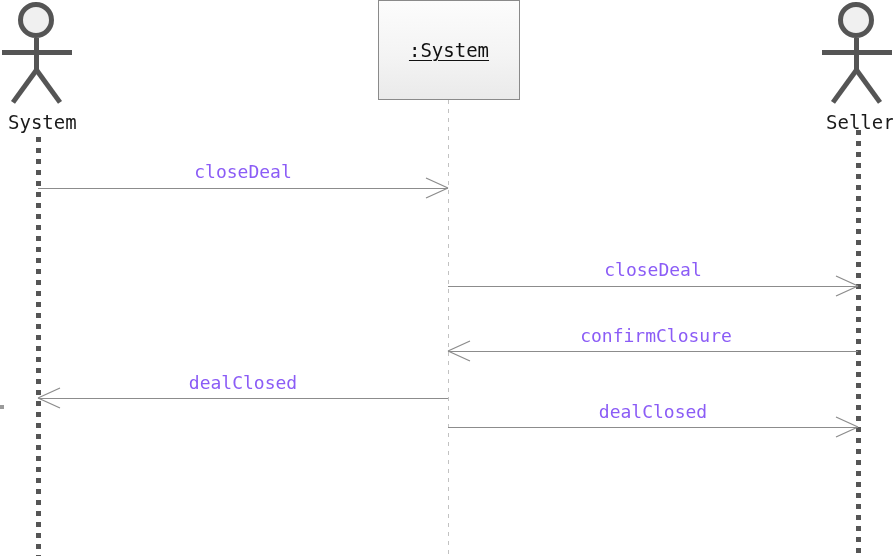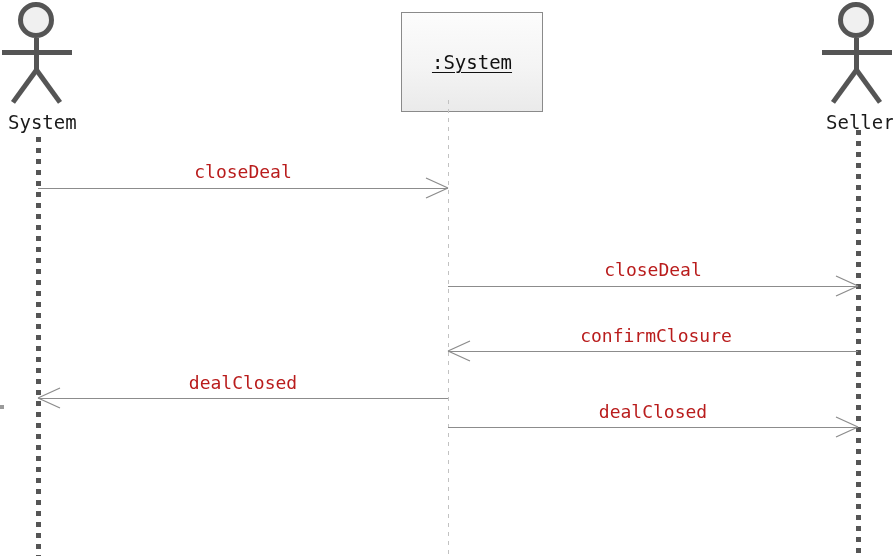--- a/index.html
+++ b/index.html
@@ -114,21 +114,21 @@
   
   .msg-line {
     position: absolute;
     height: 1px;
     background: #8c8c8c;
   }
   .msg-label {
     position: absolute;
     font-family: "DejaVu Sans Mono", "Liberation Mono", monospace;
     font-size: 18px;
-    color: #b91c1c;
+    color: #8b5cf6;
     white-space: nowrap;
     text-align: center;
   }
   .arrowhead {
     position: absolute;
     width: 22px;
     height: 20px;
     overflow: visible;
   }
   .arrowhead svg { display: block; overflow: visible; }
@@ -147,21 +147,21 @@
   <div class="actor" style="left:0px; top:0px;">
     <div class="head"></div>
     <div class="body"></div>
     <div class="arms"></div>
     <div class="leg left"></div>
     <div class="leg right"></div>
   </div>
   <div class="actor-label" style="left:8px; top:111px;">System</div>
   <div class="lifeline-actor" style="left:36px; top:137px; height:419px;"></div>
 
-  <div class="object-box" style="left:378px; top:12px; width:142px; height:100px;margin-left:23px;">
+  <div class="object-box" style="left:378px; top:0px; width:142px; height:100px;">
     <div class="object-box-label">:System</div>
   </div>
   <div class="lifeline-object" style="left:448px; top:100px; height:456px;"></div>
 
   <div class="actor" style="left:820px; top:0px;">
     <div class="head"></div>
     <div class="body"></div>
     <div class="arms"></div>
     <div class="leg left"></div>
     <div class="leg right"></div>

